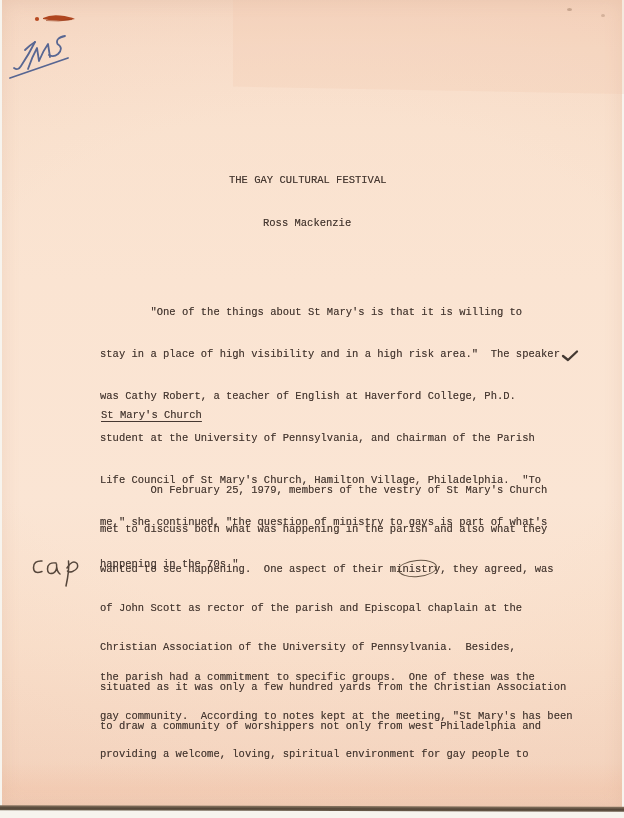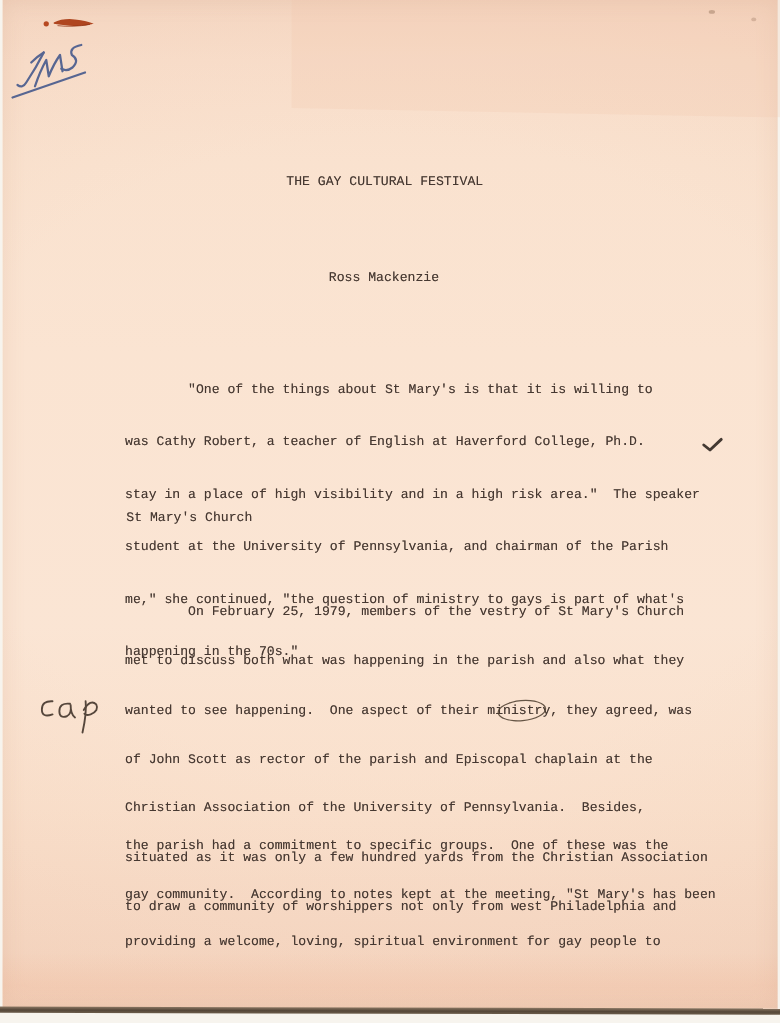--- a/index.html
+++ b/index.html
@@ -49,20 +49,21 @@
     font-size: 10.5px;
     color: #463831;
     white-space: pre;
     text-shadow: 0 0 0.5px rgba(70,56,49,0.55);
   }
   .para .ln { height: auto; }
   .p1 { line-height: 14px; }
   .p2 { line-height: 13.1px; }
   .p3 { line-height: 12.7px; }
   .heading-underline {
+    text-decoration: underline;
     text-underline-offset: 2.5px;
     text-decoration-thickness: 1px;
   }
   .circle-annot {
     position: absolute;
     left: 398px; top: 560px;
     width: 39px; height: 17px;
     border: 1.3px solid rgba(75,60,45,0.85);
     border-radius: 50%;
     transform: rotate(-5deg);
@@ -88,28 +89,29 @@
 <svg style="left:4px; top:28px;" width="72" height="54" viewBox="0 0 72 54">
   <g stroke="#4f6090" stroke-width="1.8" fill="none" stroke-linecap="round" stroke-linejoin="round" opacity="0.95">
     <path d="M21 22 Q26 17 31 14"></path>
     <path d="M31 14 Q25 26 17 38 Q14 43 10 40"></path>
     <path d="M24 41 Q28 29 33 20 L35 33 Q39 23 44 16 L46 29"></path>
     <path d="M61 8 Q51 10 53.5 16 Q60 20 54 26 Q49.5 29.5 45 27"></path>
     <path d="M6 50 L64 30"></path>
   </g>
 </svg>
 
-<div class="mono" style="left:229px; top:140px;">THE GAY CULTURAL FESTIVAL</div>
+<div class="mono" style="left:229px; top:174px;">THE GAY CULTURAL FESTIVAL</div>
 <div class="mono" style="left:263px; top:217px;">Ross Mackenzie</div>
 
 <div class="mono para p1" style="left:100px; top:277px;">
   <div class="ln">        "One of the things about St Mary's is that it is willing to</div>
+  <div class="ln">stay in a place of high visibility and in a high risk area."  The speaker</div>
   <div class="ln">was Cathy Robert, a teacher of English at Haverford College, Ph.D.</div>
-  <div class="ln">stay in a place of high visibility and in a high risk area."  The speaker</div>
   <div class="ln">student at the University of Pennsylvania, and chairman of the Parish</div>
+  <div class="ln">Life Council of St Mary's Church, Hamilton Village, Philadelphia.  "To</div>
   <div class="ln">me," she continued, "the question of ministry to gays is part of what's</div>
   <div class="ln">happening in the 70s."</div>
 </div>
 
 <svg style="left:561px; top:349px;" width="18" height="14" viewBox="0 0 18 14">
   <path d="M2 7 L7 11 L16 2.5" stroke="#2f2620" stroke-width="2.3" fill="none" stroke-linecap="round" stroke-linejoin="round" opacity="0.9"></path>
 </svg>
 
 <div class="mono heading-underline" style="left:101px; top:409px;">St Mary's Church</div>
 

